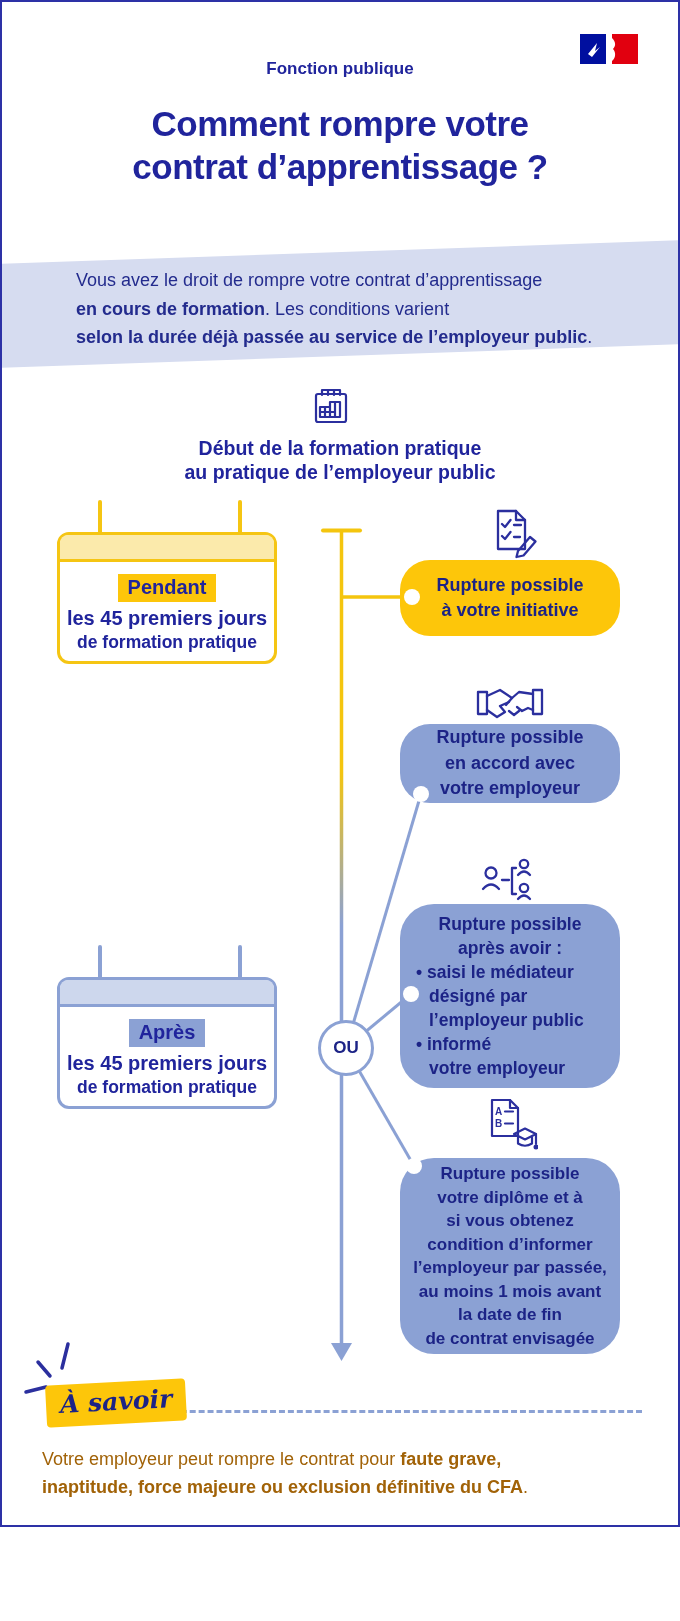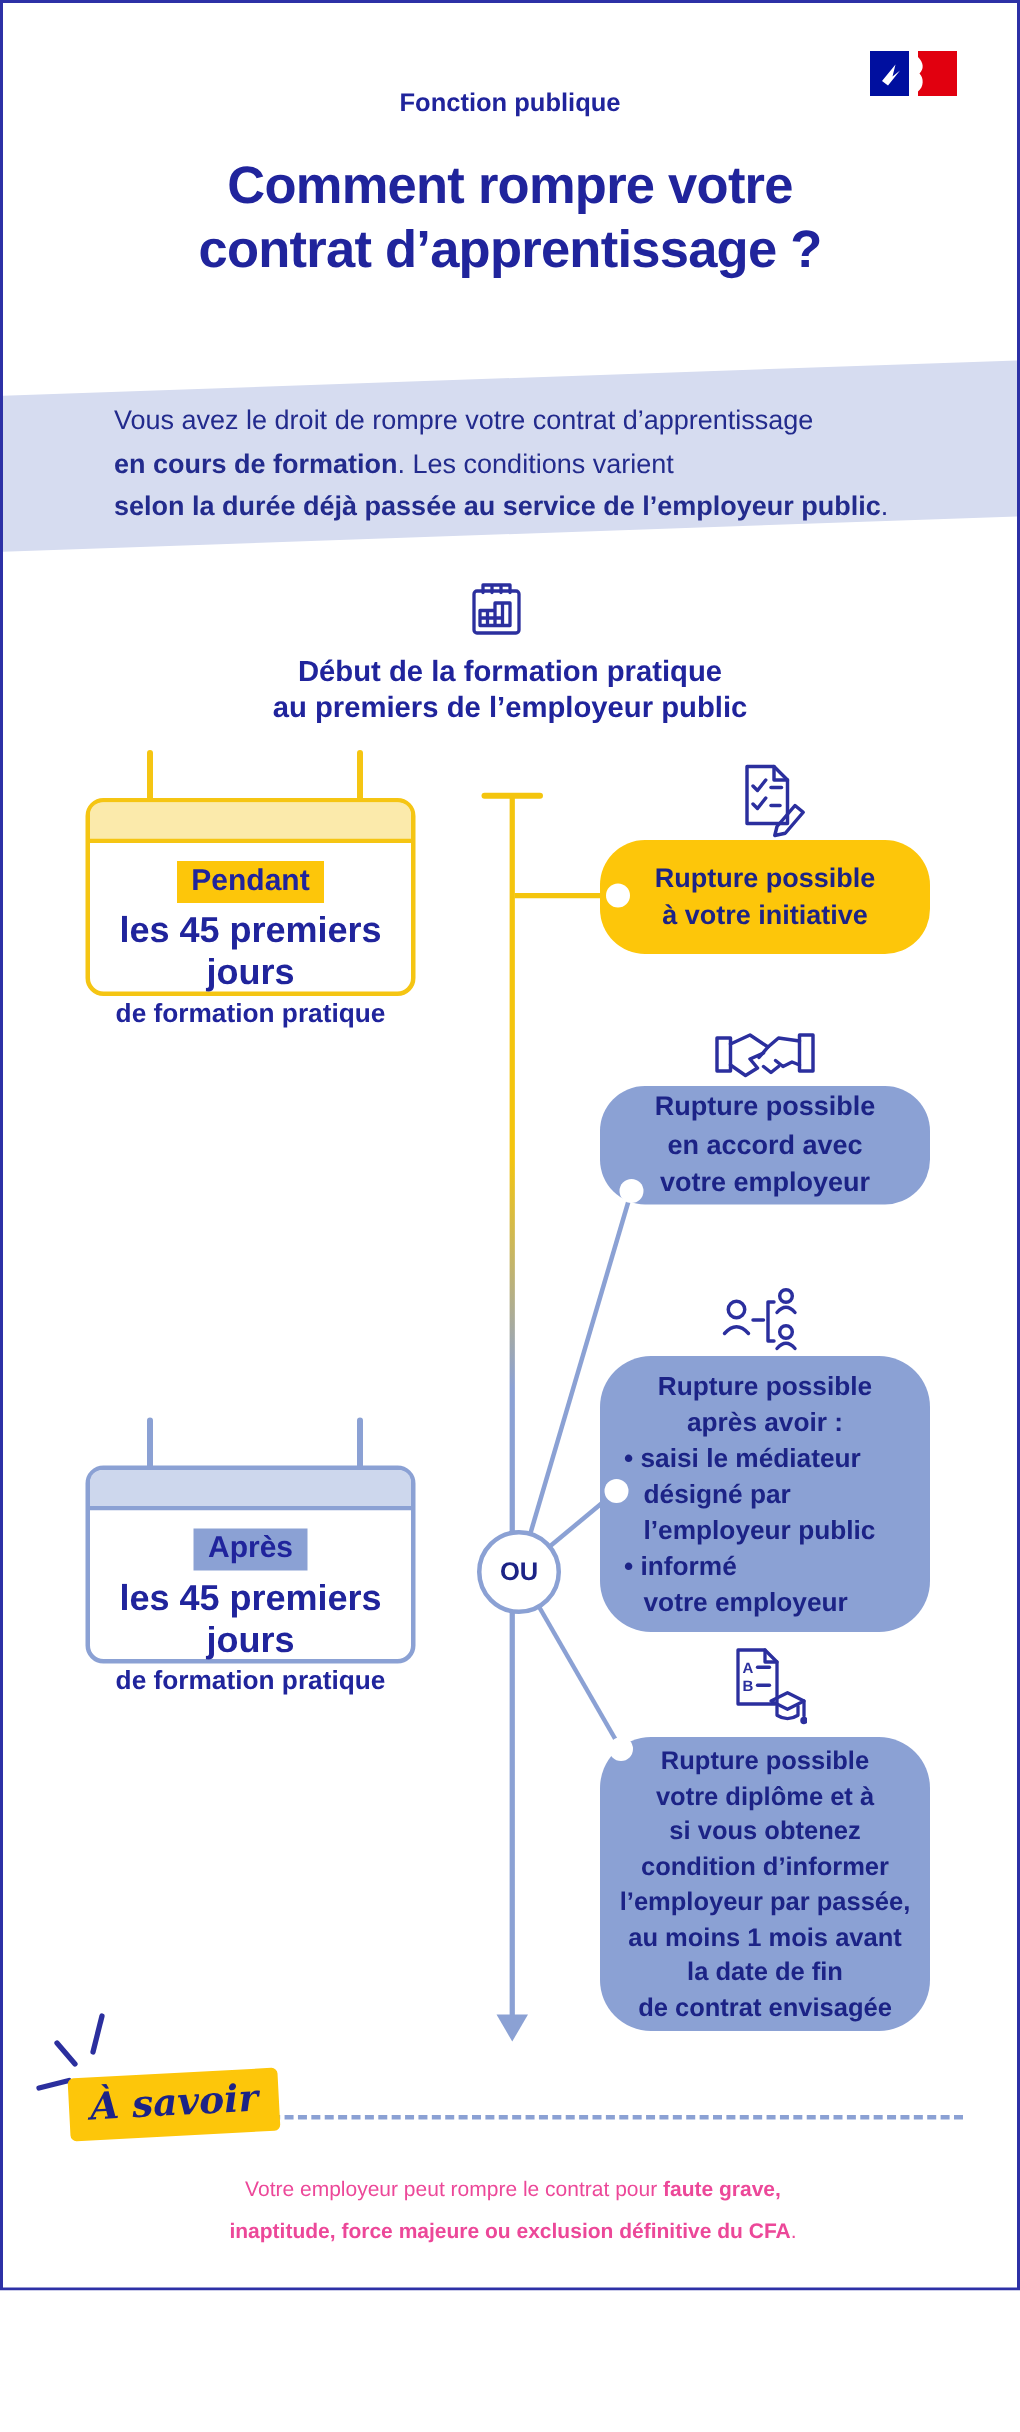--- a/index.html
+++ b/index.html
@@ -31,21 +31,21 @@
   .card{width:220px; height:132px; background:#fff; border-radius:12px; box-sizing:border-box;}
   .card-1{left:55px; top:530px; border:3px solid var(--yellow-border);}
   .card-2{left:55px; top:975px; border:3px solid var(--peri);}
   .card-strip{height:24px; border-radius:8px 8px 0 0;}
   .card-1 .card-strip{background:var(--yellow-light); border-bottom:3px solid var(--yellow-border);}
   .card-2 .card-strip{background:var(--peri-light); border-bottom:3px solid var(--peri);}
   .card-body{text-align:center; padding-top:12px;}
   .hl{display:inline-block; padding:2px 10px 3px; font-size:20px; font-weight:800;}
   .hl-yellow{background:var(--yellow);}
   .hl-blue{background:var(--peri);}
-  .card-l1{font-size:24px; font-weight:800; margin-top:5px;}
+  .card-l1{font-size:20px; font-weight:800; margin-top:5px;}
   .card-l2{font-size:17.5px; font-weight:700; margin-top:2px;}
   .pin{width:4px; border-radius:2px; height:56px;}
   .pin-y{background:var(--yellow-border);}
   .pin-b{background:var(--peri);}
   
   .bubble{width:220px; box-sizing:border-box; display:flex; flex-direction:column; justify-content:center;
           color:var(--navy2); font-weight:700; font-size:18px; line-height:25.5px; text-align:center;}
   .bubble-1{left:398px; top:558px; height:76px; background:var(--yellow); border-radius:30px;}
   .bubble-2{left:398px; top:722px; height:79px; background:var(--peri); border-radius:30px;}
   .bubble-3{left:398px; top:902px; height:184px; background:var(--peri); border-radius:34px; font-size:17.5px; line-height:24px;}
@@ -58,21 +58,21 @@
       border-radius:50%; background:#fff; display:flex; align-items:center; justify-content:center;
       font-size:17px; font-weight:800; color:var(--navy2); z-index:4;}
   
   .oicon{z-index:3;}
   
   .rays{left:20px; top:1336px; width:64px; height:64px;}
   .badge{left:44px; top:1380px; background:var(--yellow); padding:5px 14px 8px; border-radius:4px;
          transform:rotate(-3deg); font-family:"DejaVu Serif", serif; font-style:italic; font-weight:700;
          font-size:25px; color:var(--navy2); z-index:2;}
   .dashes{left:152px; top:1408px; width:488px; border-top:3px dashed var(--peri);}
-  .note{left:40px; top:1444px; width:600px; text-align:center; font-size:14px; line-height:27.5px; color:#ec4899;}
+  .note{left:40px; top:1444px; width:600px; text-align:left; font-size:18px; line-height:27.5px; color:#a16207;}
   .note b{font-weight:700;}
   
   .footer{left:0; top:1528px; width:100%; display:flex; align-items:center; justify-content:center; gap:12px;}
   .brand{font-size:25px; font-weight:800; color:#0c4a6e;}
   .bottom-bar{left:0; top:1583px; width:680px; height:36px; background:#fdc400;}
   svg{display:block;}
 </style>
 </head>
 <body>
 
@@ -102,21 +102,21 @@
 
   <div class="abs cal-icon">
     <svg width="46" height="46" viewBox="0 0 46 46" fill="none" stroke="#2b2f9e" stroke-width="2.2" stroke-linecap="round" stroke-linejoin="round">
       <rect x="8" y="10" width="30" height="28" rx="2"></rect>
       <path d="M14 6 v5 M20 6 v5 M26 6 v5 M32 6 v5 M14 6 h18"></path>
       <path d="M12 23 h10 M12 28 h15 M12 33 h20 M12 23 v10 M17 23 v10 M22 18 v15 M27 18 v15 M32 18 v15 M22 18 h10 M32 33 h0"></path>
     </svg>
   </div>
   <div class="abs start-label">
     <div>Début de la formation pratique</div>
-    <div>au premiers de l’employeur public</div>
+    <div>au pratique de l’employeur public</div>
   </div>
 
   <svg class="abs flow-svg" width="680" height="890" viewBox="0 0 680 890">
     <defs>
       <linearGradient id="tg" gradientUnits="userSpaceOnUse" x1="0" y1="38" x2="0" y2="520">
         <stop offset="0" stop-color="#f4c50e"></stop>
         <stop offset="0.5" stop-color="#f4c50e"></stop>
         <stop offset="0.82" stop-color="#8ba1d4"></stop>
         <stop offset="1" stop-color="#8ba1d4"></stop>
       </linearGradient>

